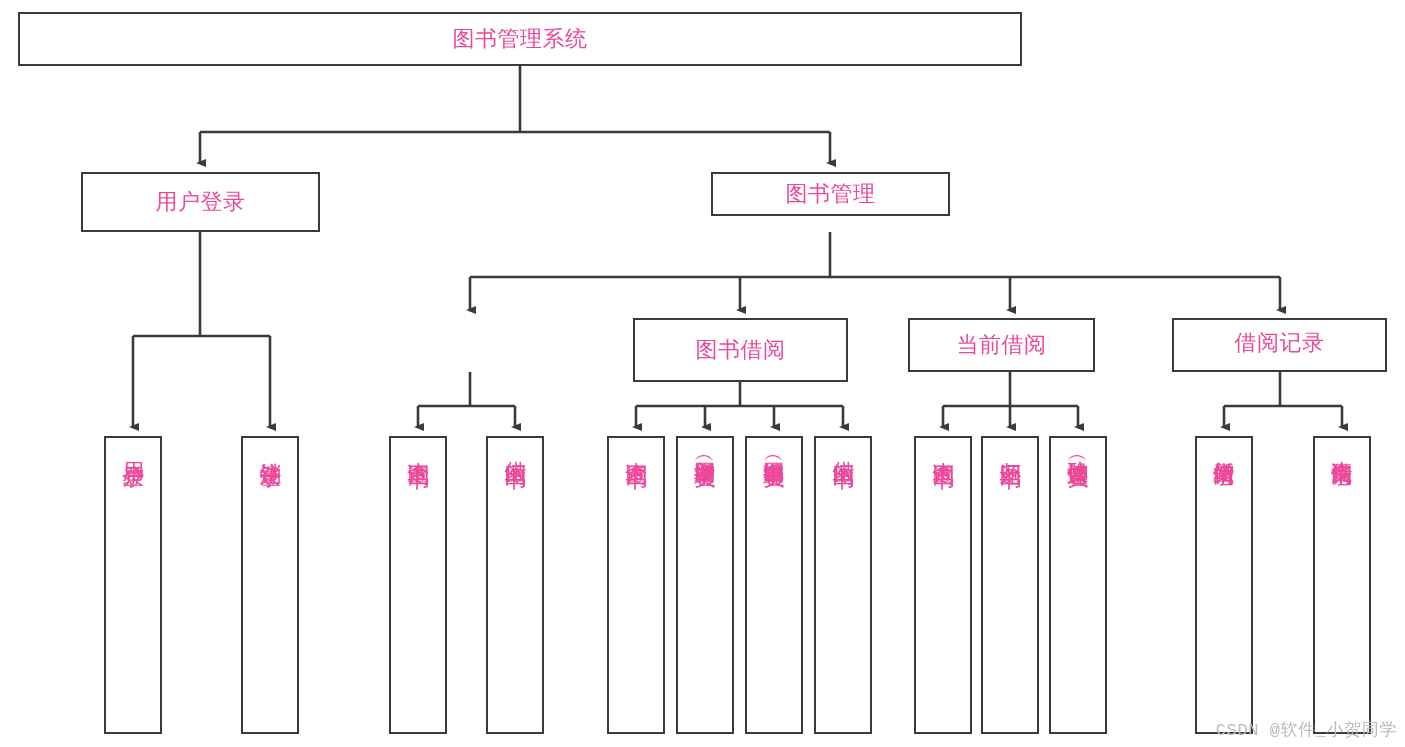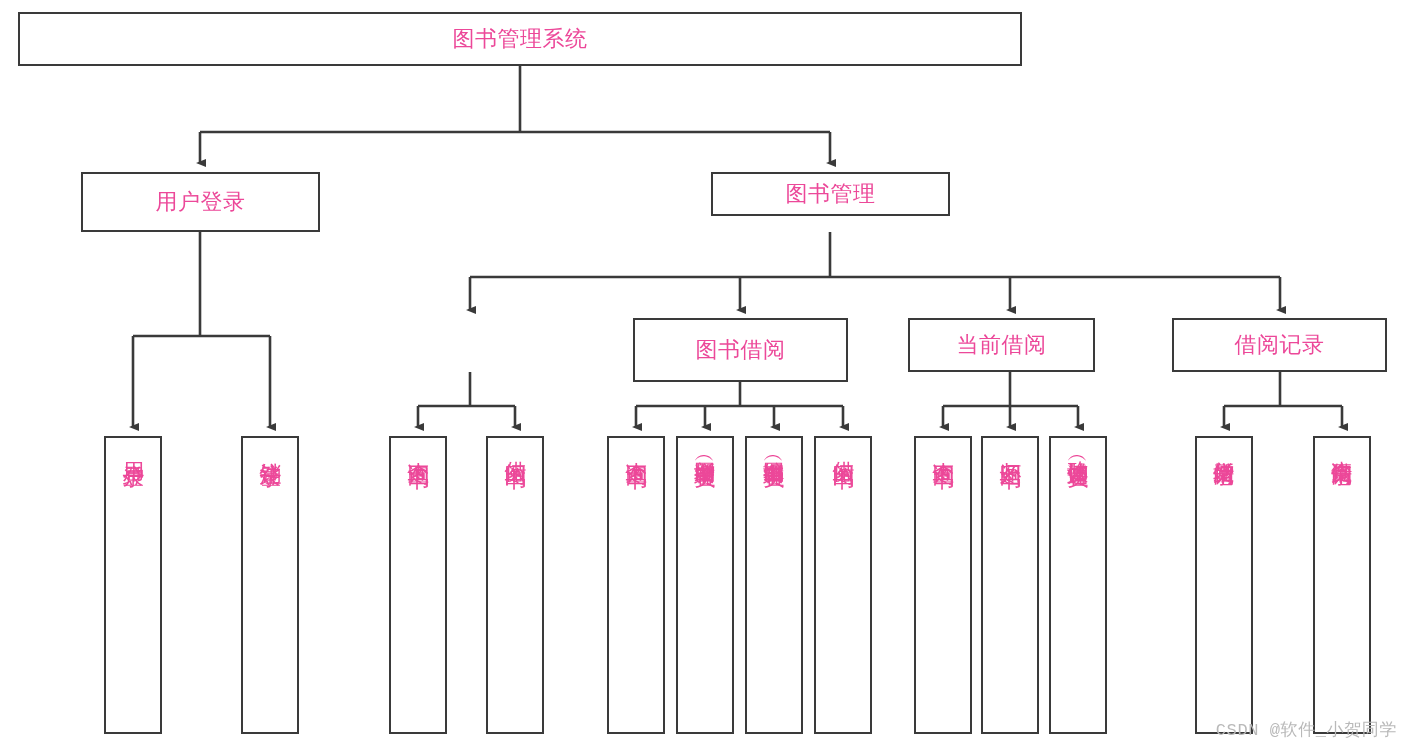--- a/index.html
+++ b/index.html
@@ -138,21 +138,21 @@
   <div class="node horiz" style="left:711px; top:172px; width:239px; height:44px;">
     <span class="lbl">图书管理</span>
   </div>
 
   <div class="node horiz" style="left:633px; top:318px; width:215px; height:64px;">
     <span class="lbl">图书借阅</span>
   </div>
   <div class="node horiz" style="left:902px; top:318px; width:187px; height:54px;margin-left:6px;">
     <span class="lbl">当前借阅</span>
   </div>
-  <div class="node horiz" style="left:1172px; top:318px; width:215px; height:54px;">
+  <div class="node horiz" style="left:1172px; top:318px; width:215px; height:54px;font-family:Liberation Mono, monospace;">
     <span class="lbl">借阅记录</span>
   </div>
 
   <div class="node vert" style="left:104px; top:436px; width:58px; height:298px;">
     <span class="lbl">用户登录</span>
   </div>
   <div class="node vert" style="left:241px; top:436px; width:58px; height:298px;">
     <span class="lbl">注销登录</span>
   </div>
 

